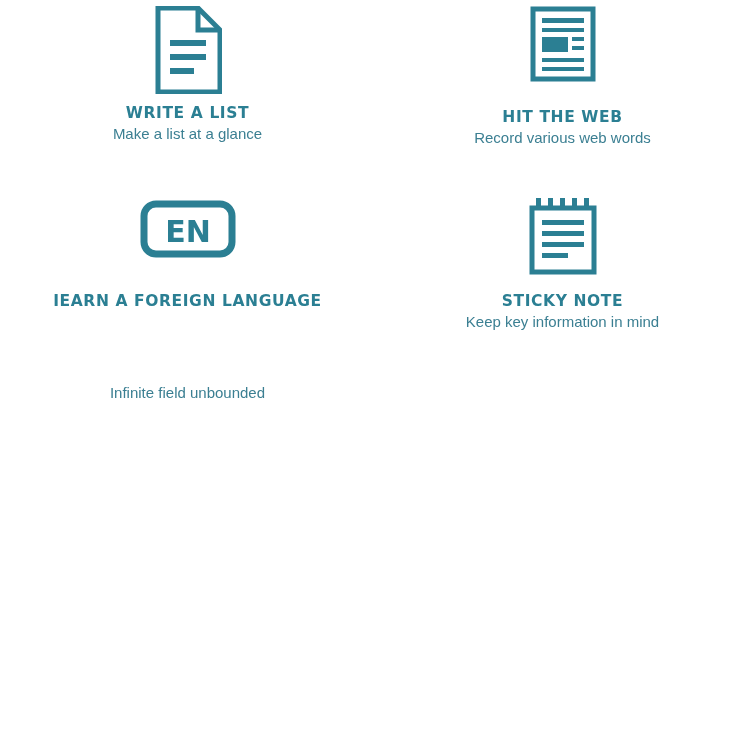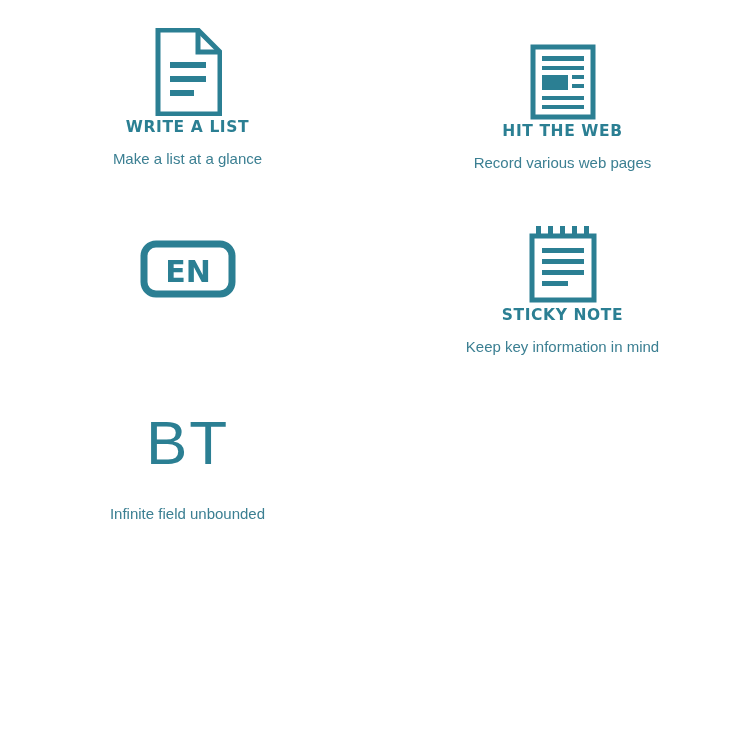--- a/index.html
+++ b/index.html
@@ -20,27 +20,27 @@
     display: grid;
     grid-template-columns: 1fr 1fr;
     grid-template-rows: repeat(4, 187.5px);
     box-sizing: border-box;
   }
   .cell {
     display: flex;
     flex-direction: column;
     align-items: center;
     justify-content: flex-start;
-    padding-top: 20px;
+    padding-top: 6px;
     box-sizing: border-box;
   }
   .icon-wrap {
     height: 96px;
     display: flex;
-    align-items: flex-end;
+    align-items: flex-start;
     justify-content: center;
   }
   .icon-wrap svg {
     display: block;
   }
   .title {
     font-family: "DejaVu Sans", sans-serif;
     font-weight: bold;
     font-size: 15.5px;
     letter-spacing: 0.6px;
@@ -49,21 +49,21 @@
     text-align: center;
     margin-top: 2px;
     white-space: nowrap;
   }
   .desc {
     font-family: "Liberation Sans", sans-serif;
     font-size: 15px;
     line-height: 21px;
     color: #3b7f92;
     text-align: center;
-    margin-top: 12px;
+    margin-top: 1px;
     max-width: 300px;
   }
   .desc .line2 {
     display: block;
   }
   .bt-text {
     font-family: "Liberation Sans", sans-serif;
     font-size: 62px;
     letter-spacing: 2px;
     color: #2b7f93;
@@ -105,32 +105,33 @@
         <rect x="12" y="22" width="42" height="4" fill="#2b7f93"></rect>
         <rect x="12" y="31" width="26" height="15" fill="#2b7f93"></rect>
         <rect x="42" y="31" width="12" height="4" fill="#2b7f93"></rect>
         <rect x="42" y="40" width="12" height="4" fill="#2b7f93"></rect>
         <rect x="12" y="52" width="42" height="4" fill="#2b7f93"></rect>
         <rect x="12" y="61" width="42" height="4" fill="#2b7f93"></rect>
       </svg>
     </div>
     <div class="title">HIT THE WEB</div>
     <div class="desc">
-      <span>Record various web pages</span>
+      <span>Record various web words</span>
       <span class="line2"></span>
     </div>
   </div>
 
   <div class="cell cell-5">
     <div class="icon-wrap">
       <svg width="96" height="70" viewBox="0 0 96 70">
         <rect x="4" y="10" width="88" height="50" rx="12" ry="12" fill="none" stroke="#2b7f93" stroke-width="7"></rect>
         <text x="48" y="48" text-anchor="middle" font-family="DejaVu Sans, sans-serif" font-size="30" font-weight="bold" fill="#2b7f93">EN</text>
       </svg>
     </div>
+    <div class="title">IEARN A FOREIGN LANGUAGE</div>
   </div>
 
   <div class="cell cell-6">
     <div class="icon-wrap">
       <svg width="70" height="82" viewBox="0 0 70 82">
         <rect x="8" y="4" width="5" height="12" fill="#2b7f93"></rect>
         <rect x="20" y="4" width="5" height="12" fill="#2b7f93"></rect>
         <rect x="32" y="4" width="5" height="12" fill="#2b7f93"></rect>
         <rect x="44" y="4" width="5" height="12" fill="#2b7f93"></rect>
         <rect x="56" y="4" width="5" height="12" fill="#2b7f93"></rect>
@@ -143,23 +144,20 @@
     </div>
     <div class="title">STICKY NOTE</div>
     <div class="desc">
       <span>Keep key information in mind</span>
       <span class="line2"></span>
     </div>
   </div>
 
 
   <div class="cell cell-8">
-    <div class="icon-wrap">
-      <div class="bt-text">BT</div>
-    </div>
     <div class="title"></div>
     <div class="desc">
       <span>Infinite field unbounded</span>
       <span class="line2"></span>
     </div>
   </div>
 
 </div>
 
 </body></html>

